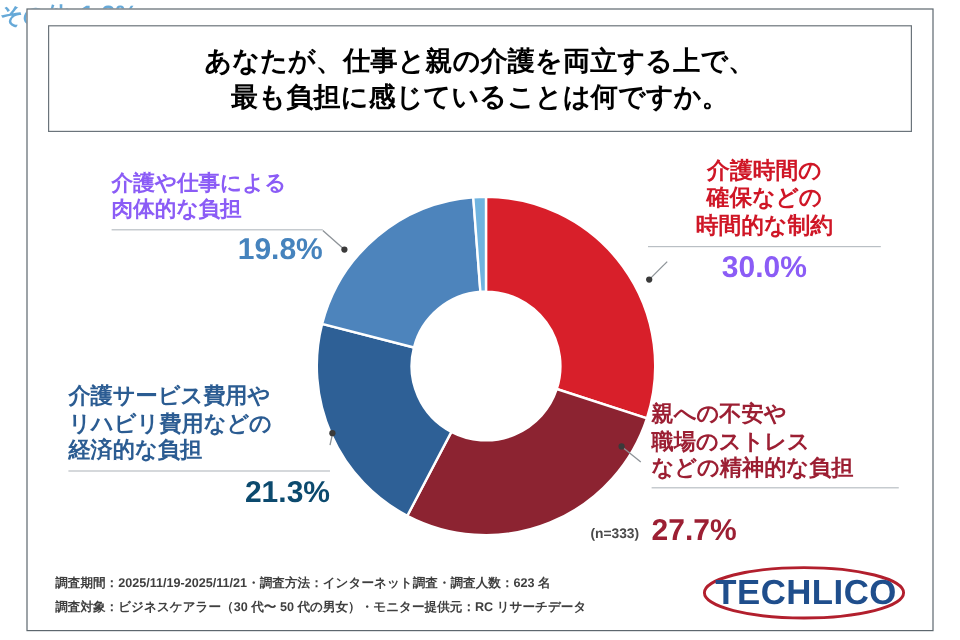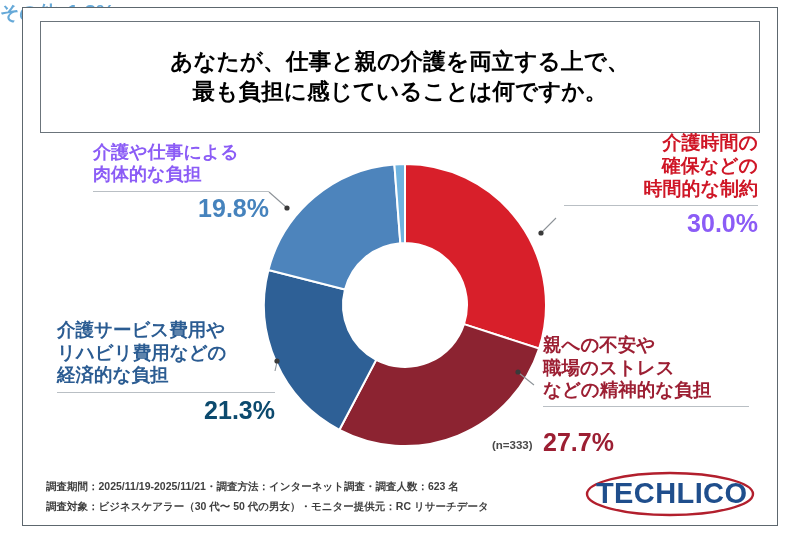--- a/index.html
+++ b/index.html
@@ -23,21 +23,21 @@
     left: 22px;  top: 7px;
     width: 756px; height: 519px;
     border: 1.5px solid #5d676e;
     background: #ffffff;
   }
 
   
   #title-box {
     position: absolute;
     left: 40px; top: 21px;
-    width: 720px; height: 112px;
+    width: 720px; height: 89px;
     border: 1.5px solid #6b747b;
     background: #ffffff;
     display: flex;
     flex-direction: column;
     align-items: center;
     justify-content: center;
   }
   .title-line {
     color: #000000;
     font-size: 22.5px;
@@ -65,21 +65,21 @@
   .callout .pct {
     font-weight: bold;
     line-height: 1.1;
   }
   .rule {
     height: 0;
     border-top: 1px solid #b9bfc4;
   }
 
   
-  #label-time { left: 564px; top: 131px; text-align: right; }
+  #label-time { left: 540px; top: 131px; text-align: center; }
   #label-time .lbl-text { color: #cf1626; font-size: 19px; }
   #label-time .rule { width: 194px; margin-top: 4px; }
   #label-time .pct { color: #8b5cf6; font-size: 25px; margin-top: 4px; }
 
   
   #label-mental { left: 543px; top: 334px; text-align: left; }
   #label-mental .lbl-text { color: #9c1f33; font-size: 18.5px; }
   #label-mental .rule { width: 206px; margin-top: 4px; }
   #label-mental .pct { color: #9c1f33; font-size: 25px; margin-top: 22px; }
 

